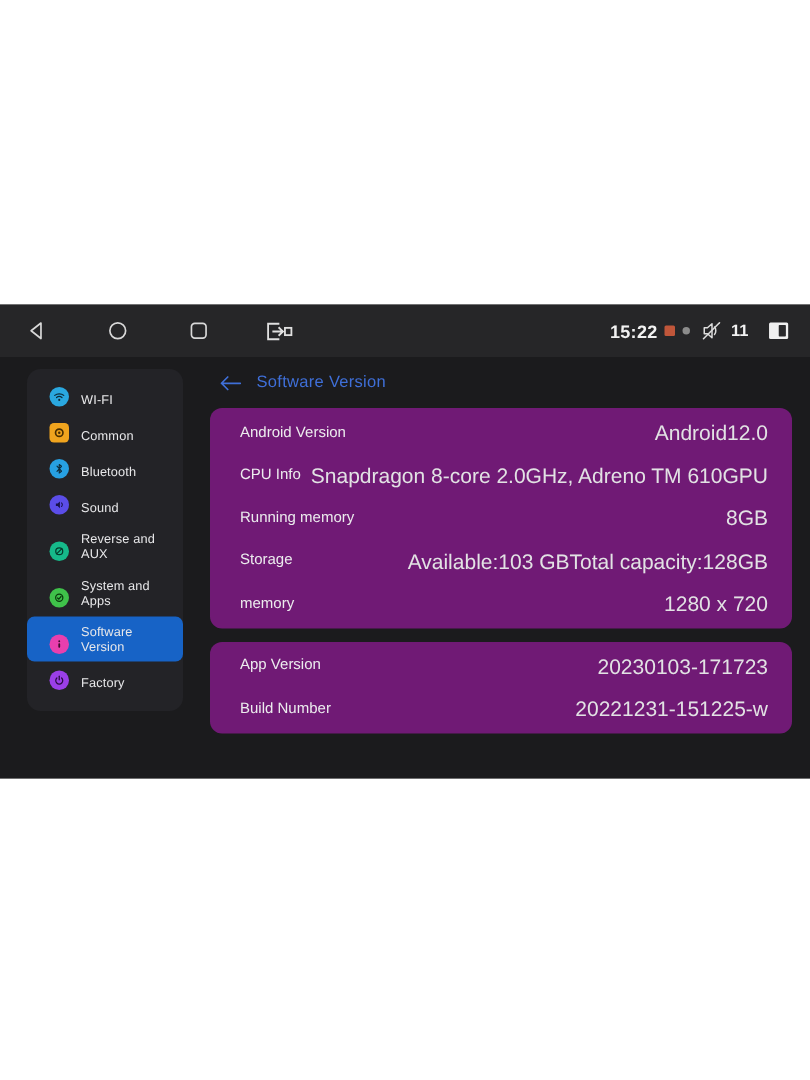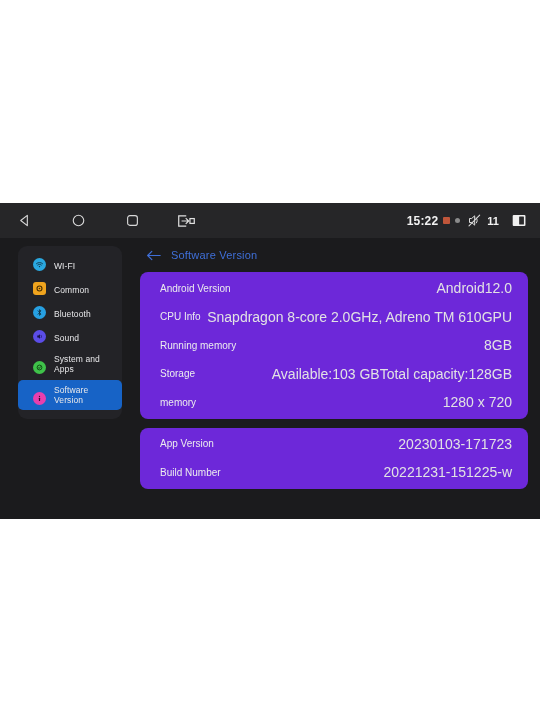--- a/index.html
+++ b/index.html
@@ -156,21 +156,21 @@
     box-sizing: border-box;
   }
   #back-arrow { display: block; }
   #page-title {
     color: #3f6fd8;
     font-size: 11px;
     letter-spacing: 0.2px;
   }
 
   .card {
-    background: #6d28d9;
+    background: #701a75;
     border-radius: 8px;
     padding: 2px 0;
     margin-bottom: 9px;
   }
   .row {
     display: flex;
     align-items: center;
     justify-content: space-between;
     padding: 0 16px 0 20px;
     height: 28.5px;
@@ -277,20 +277,29 @@
       <div class="side-item">
         <span class="side-ico" style="background:#5b4de8;">
           <svg width="9" height="9" viewBox="0 0 12 12">
             <path d="M3 4.8 H4.6 L6.6 3 V9 L4.6 7.2 H3 Z" fill="#17124a"></path>
             <path d="M8 4.4 C9 5.4 9 6.6 8 7.6" fill="none" stroke="#17124a" stroke-width="0.9" stroke-linecap="round"></path>
           </svg>
         </span>
         <span class="side-label">Sound</span>
       </div>
 
+      <div class="side-item">
+        <span class="side-ico" style="background:#16b98a;">
+          <svg width="9" height="9" viewBox="0 0 12 12">
+            <circle cx="6" cy="6" r="3.1" fill="none" stroke="#043a2b" stroke-width="1.1"></circle>
+            <line x1="3.4" y1="8.6" x2="8.6" y2="3.4" stroke="#043a2b" stroke-width="1.1"></line>
+          </svg>
+        </span>
+        <span class="side-label">Reverse and AUX</span>
+      </div>
 
       <div class="side-item">
         <span class="side-ico" style="background:#3fc24a;">
           <svg width="9" height="9" viewBox="0 0 12 12">
             <circle cx="6" cy="6" r="3.2" fill="none" stroke="#093a0c" stroke-width="1.1"></circle>
             <path d="M4.5 6.2 L5.6 7.3 L7.6 4.9" fill="none" stroke="#093a0c" stroke-width="1.1" stroke-linecap="round" stroke-linejoin="round"></path>
           </svg>
         </span>
         <span class="side-label">System and Apps</span>
       </div>
@@ -298,20 +307,29 @@
       <div class="side-item active">
         <span class="side-ico" style="background:#e83fae;">
           <svg width="9" height="9" viewBox="0 0 12 12">
             <circle cx="6" cy="3.3" r="0.85" fill="#3d0b2c"></circle>
             <rect x="5.2" y="5" width="1.6" height="4.2" rx="0.7" fill="#3d0b2c"></rect>
           </svg>
         </span>
         <span class="side-label">Software Version</span>
       </div>
 
+      <div class="side-item">
+        <span class="side-ico" style="background:#9b3fe8;">
+          <svg width="9" height="9" viewBox="0 0 12 12">
+            <path d="M3.9 4 A3.1 3.1 0 1 0 8.1 4" fill="none" stroke="#2a0b42" stroke-width="1.1" stroke-linecap="round"></path>
+            <line x1="6" y1="2.4" x2="6" y2="5.6" stroke="#2a0b42" stroke-width="1.1" stroke-linecap="round"></line>
+          </svg>
+        </span>
+        <span class="side-label">Factory</span>
+      </div>
     </div>
 
     <div id="main">
 
       <div id="page-header">
         <span style="display:flex;align-items:center;">
           <svg id="back-arrow" width="15" height="13" viewBox="0 0 18 14">
             <path d="M17 7 H2 M7 2 L2 7 L7 12" fill="none" stroke="#3f6fd8" stroke-width="1.4" stroke-linecap="round" stroke-linejoin="round"></path>
           </svg>
         </span>

